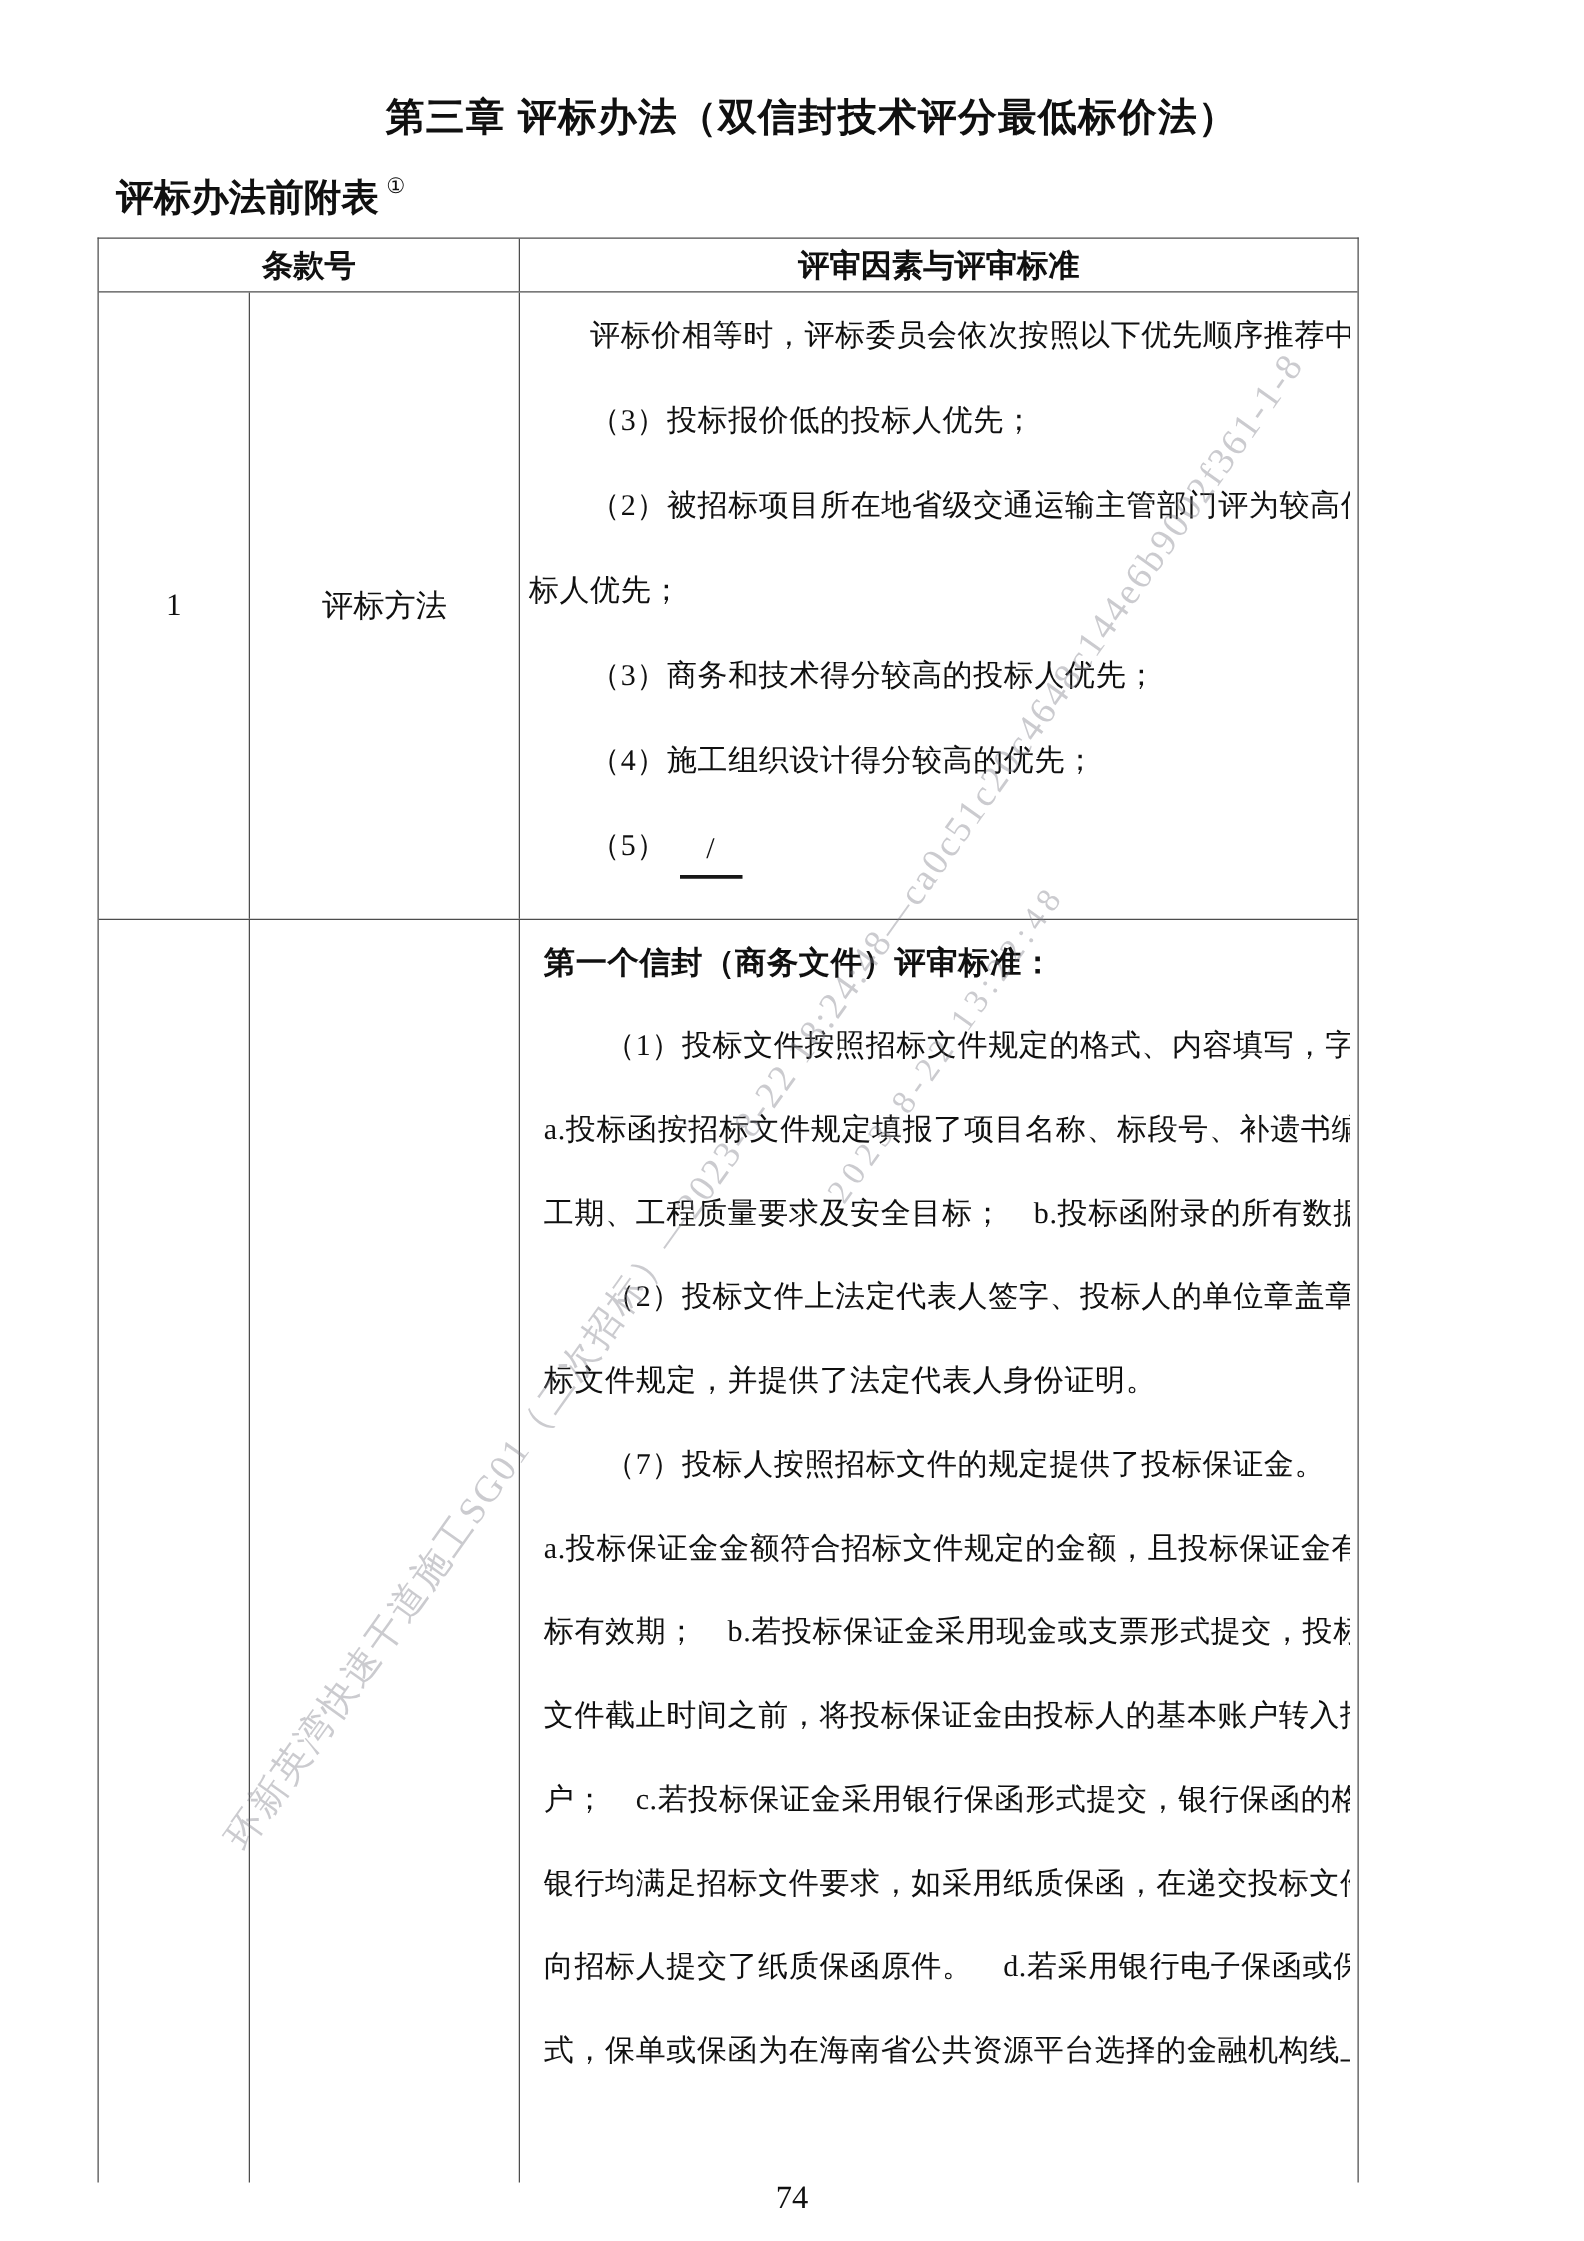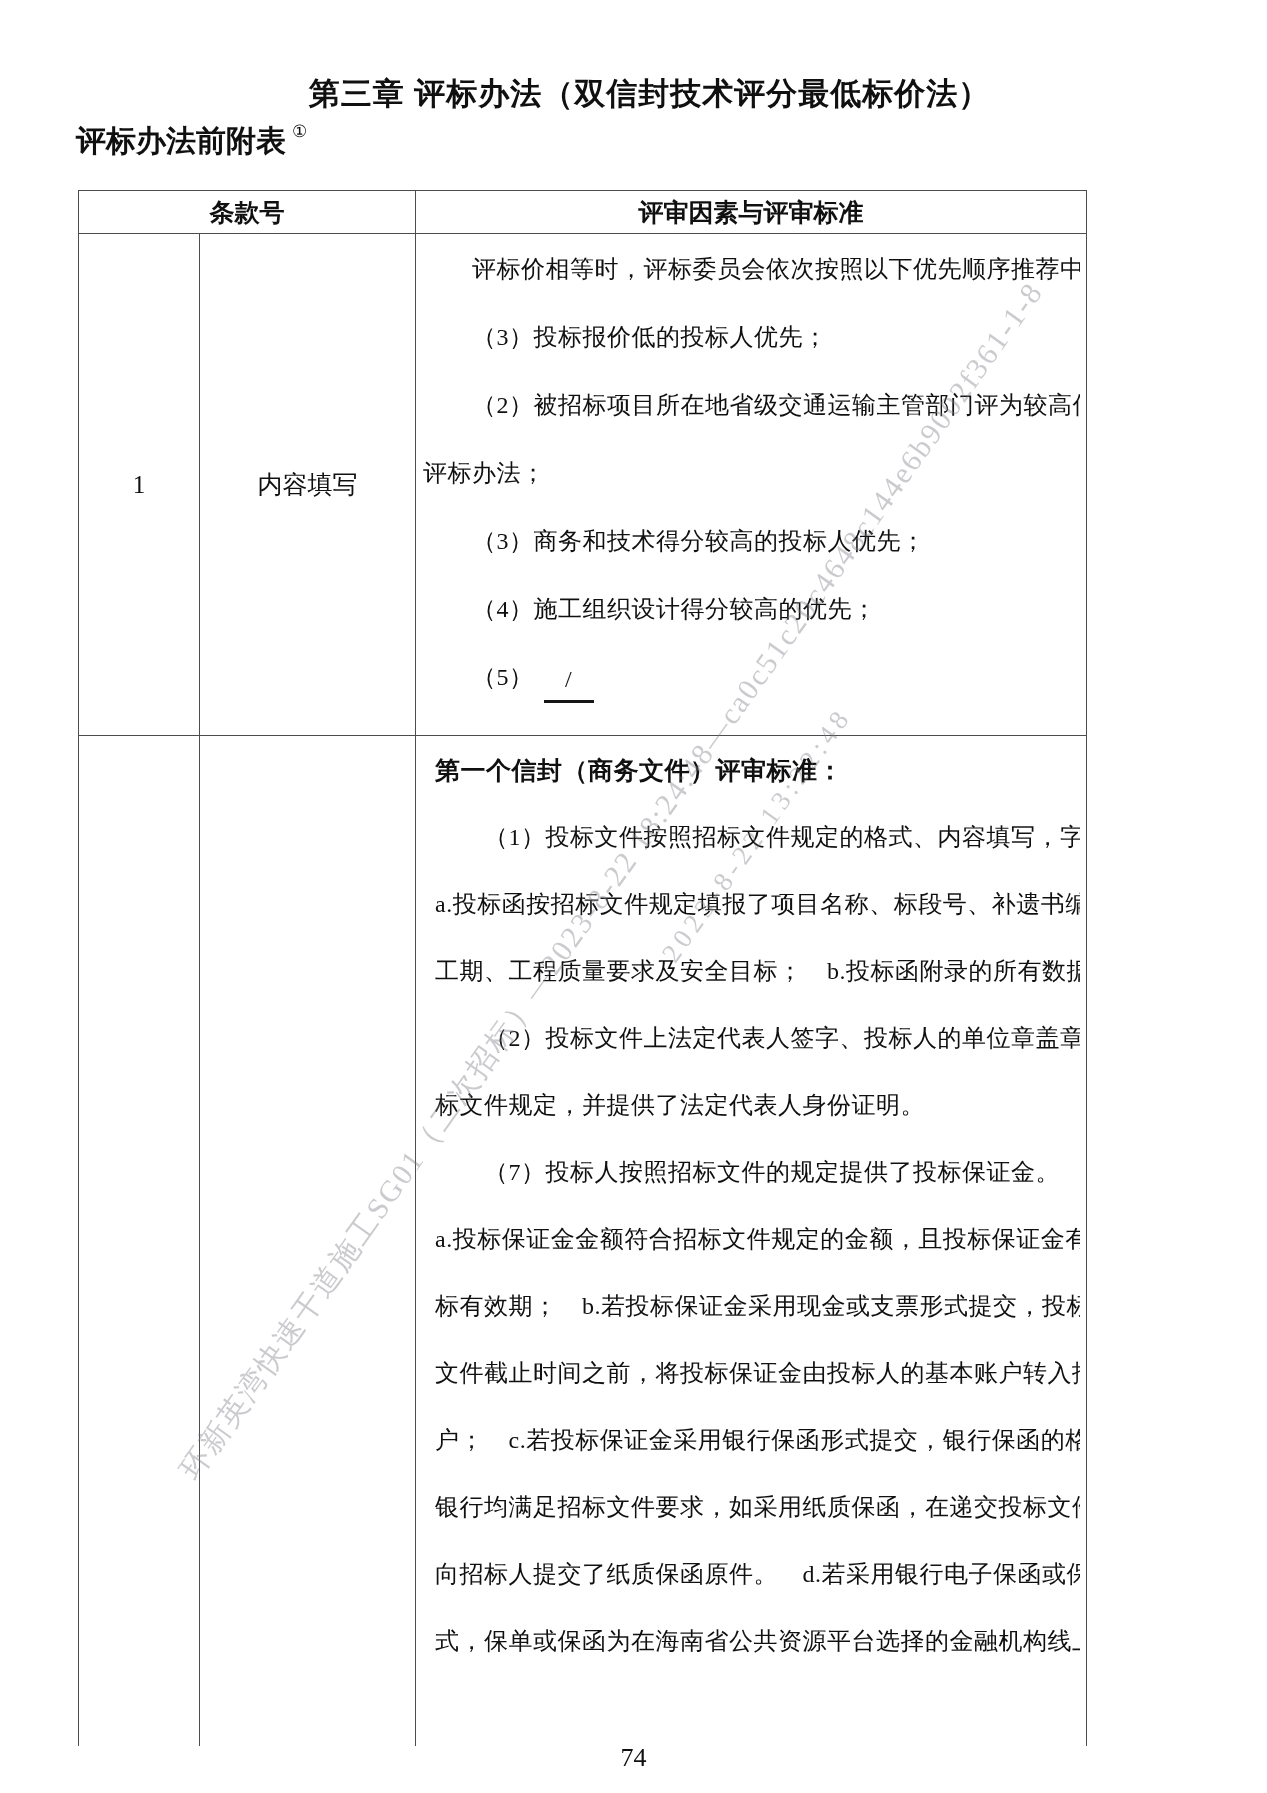--- a/index.html
+++ b/index.html
@@ -12,21 +12,21 @@
     font-family:"Liberation Serif", serif;
     overflow:hidden;
   }
   .title{
     position:absolute;top:57px;left:0;width:100%;
     text-align:center;margin:16px;
     font-family:"Liberation Sans", sans-serif;
     font-weight:bold;font-size:31px;letter-spacing:1px;
   }
   .subtitle{
-    position:absolute;top:121px;left:76px;margin:0;
+    position:absolute;top:121px;left:76px;margin:17px;
     font-family:"Liberation Sans", sans-serif;
     font-weight:bold;font-size:30px;
   }
   .subtitle sup{font-size:17px;font-weight:normal;margin-left:6px;vertical-align:14px;}
   .etable{
     position:absolute;left:78px;top:190px;width:1009px;
     border:1px solid #4d4d4d;border-bottom:none;
     box-sizing:border-box;
   }
   .thead{display:flex;height:42px;border-bottom:1px solid #4d4d4d;}
@@ -96,26 +96,26 @@
   <h2 class="subtitle"><span>评标办法前附表</span><sup>①</sup></h2>
 
   <div class="etable">
     <div class="thead">
       <div class="th th-clause">条款号</div>
       <div class="th th-criteria">评审因素与评审标准</div>
     </div>
     <div id="rows">
         <div class="trow row0">
           <div class="cell c1">1</div>
-          <div class="cell c2">内容填写</div>
+          <div class="cell c2">评标方法</div>
           <div class="cell c3">
             <p class="tl">　　评标价相等时，评标委员会依次按照以下优先顺序推荐中标候选人：</p>
             <p class="tl">　　（3）投标报价低的投标人优先；</p>
             <p class="tl">　　（2）被招标项目所在地省级交通运输主管部门评为较高信用等级的投</p>
-            <p class="tl">评标办法；</p>
+            <p class="tl">标人优先；</p>
             <p class="tl">　　（3）商务和技术得分较高的投标人优先；</p>
             <p class="tl">　　（4）施工组织设计得分较高的优先；</p>
             <p class="tl">　　（5）<span class="slash">/</span></p>
           </div>
         </div>
         <div class="trow row1">
           <div class="cell c1"></div>
           <div class="cell c2"></div>
           <div class="cell c3">
             <p class="tl b">第一个信封（商务文件）评审标准：</p>

